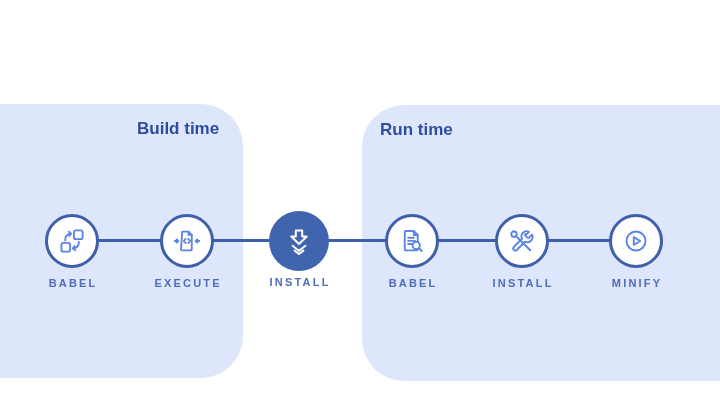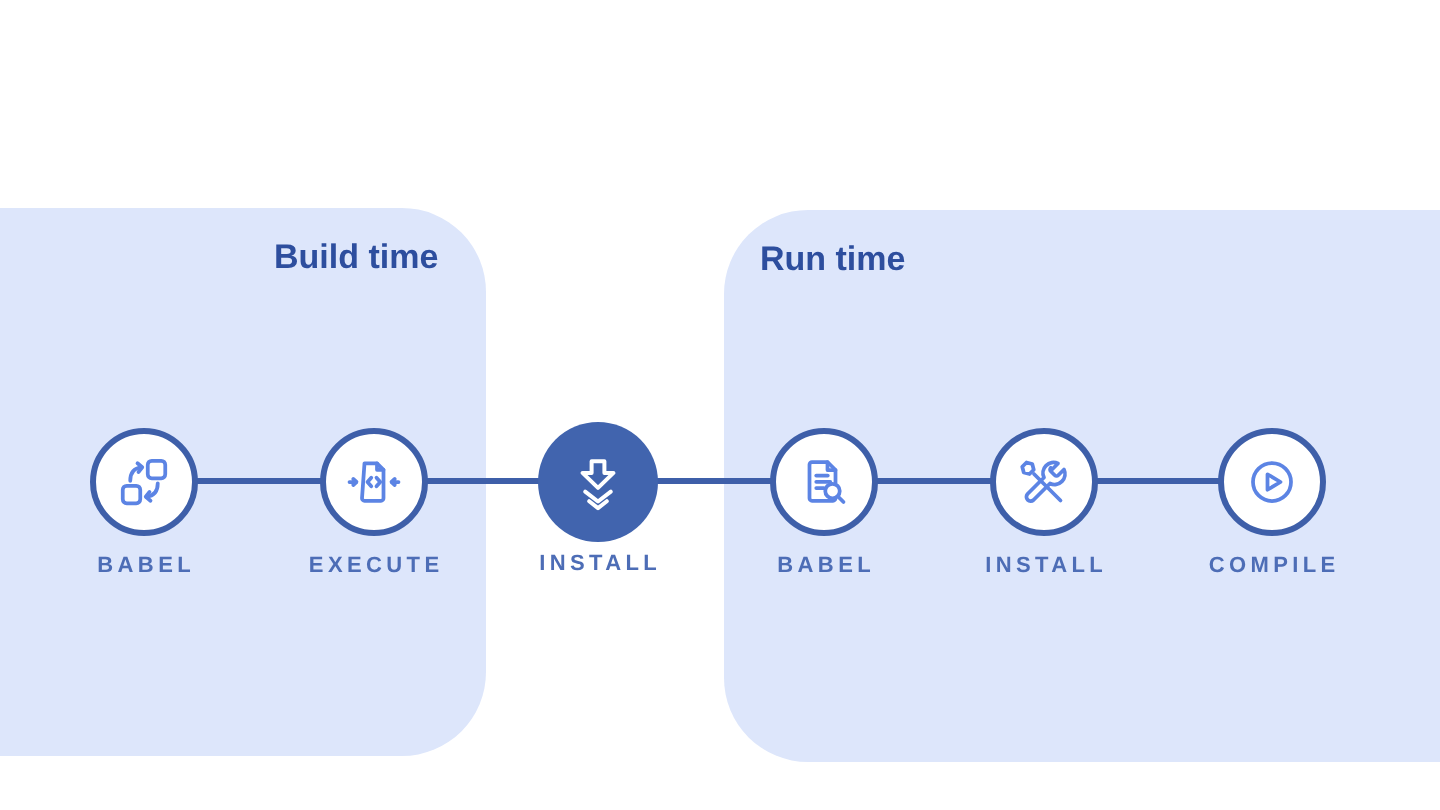--- a/index.html
+++ b/index.html
@@ -143,16 +143,16 @@
     <div class="step-label">INSTALL</div>
   </div>
 
   <div class="node" style="left:596px">
     <div class="circle">
       <svg class="icon" width="30" height="30" viewBox="0 0 24 24">
         <circle cx="12" cy="12" r="7.6"></circle>
         <path d="M10.2 8.9 L15.4 12 L10.2 15.1 Z"></path>
       </svg>
     </div>
-    <div class="step-label">COMPILE</div>
+    <div class="step-label">MINIFY</div>
   </div>
 
 </div>
 
 </body></html>

